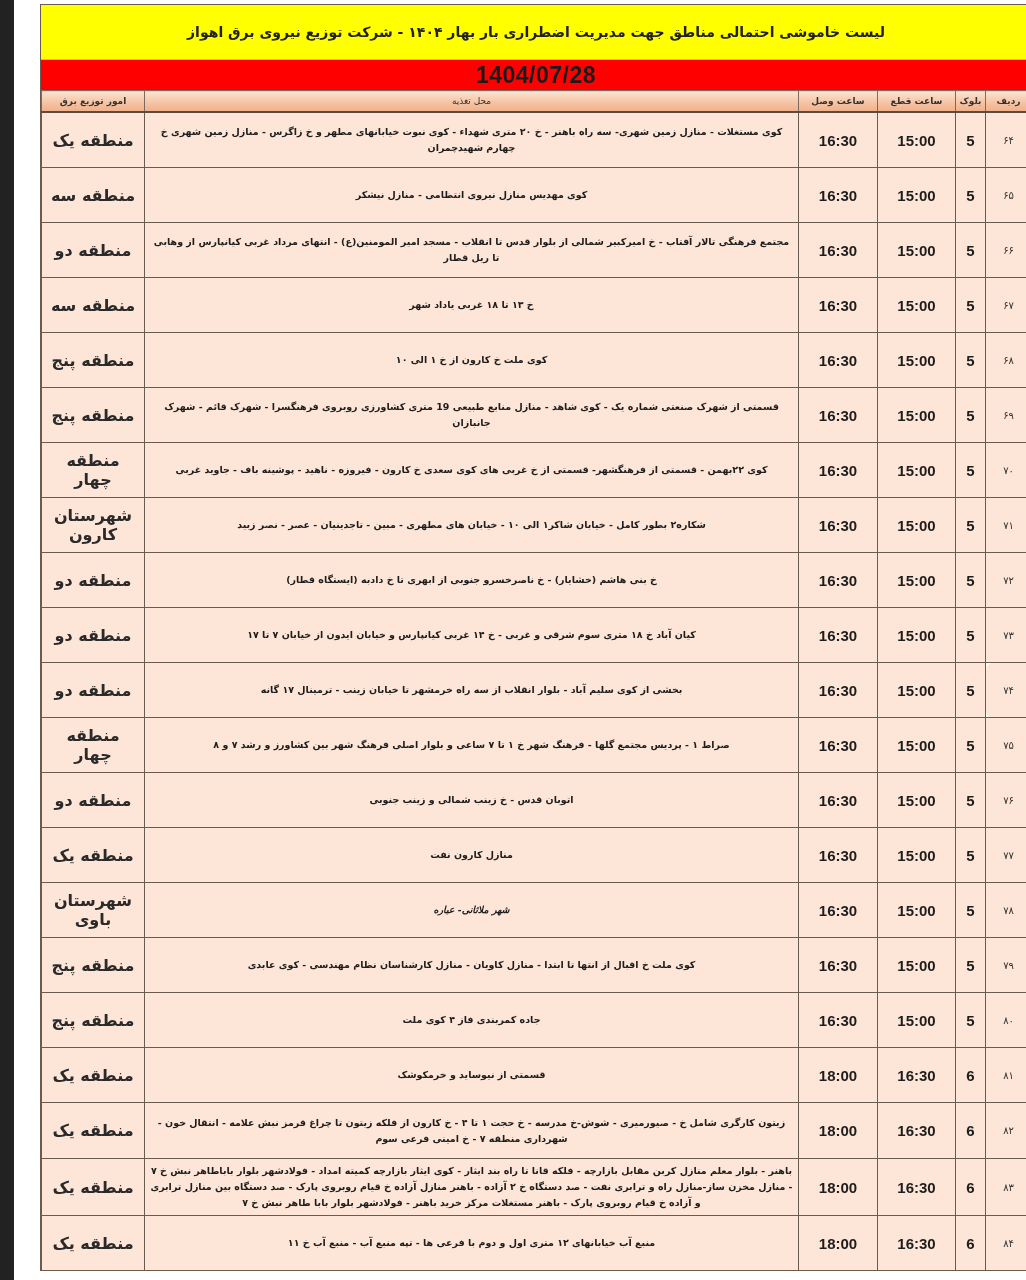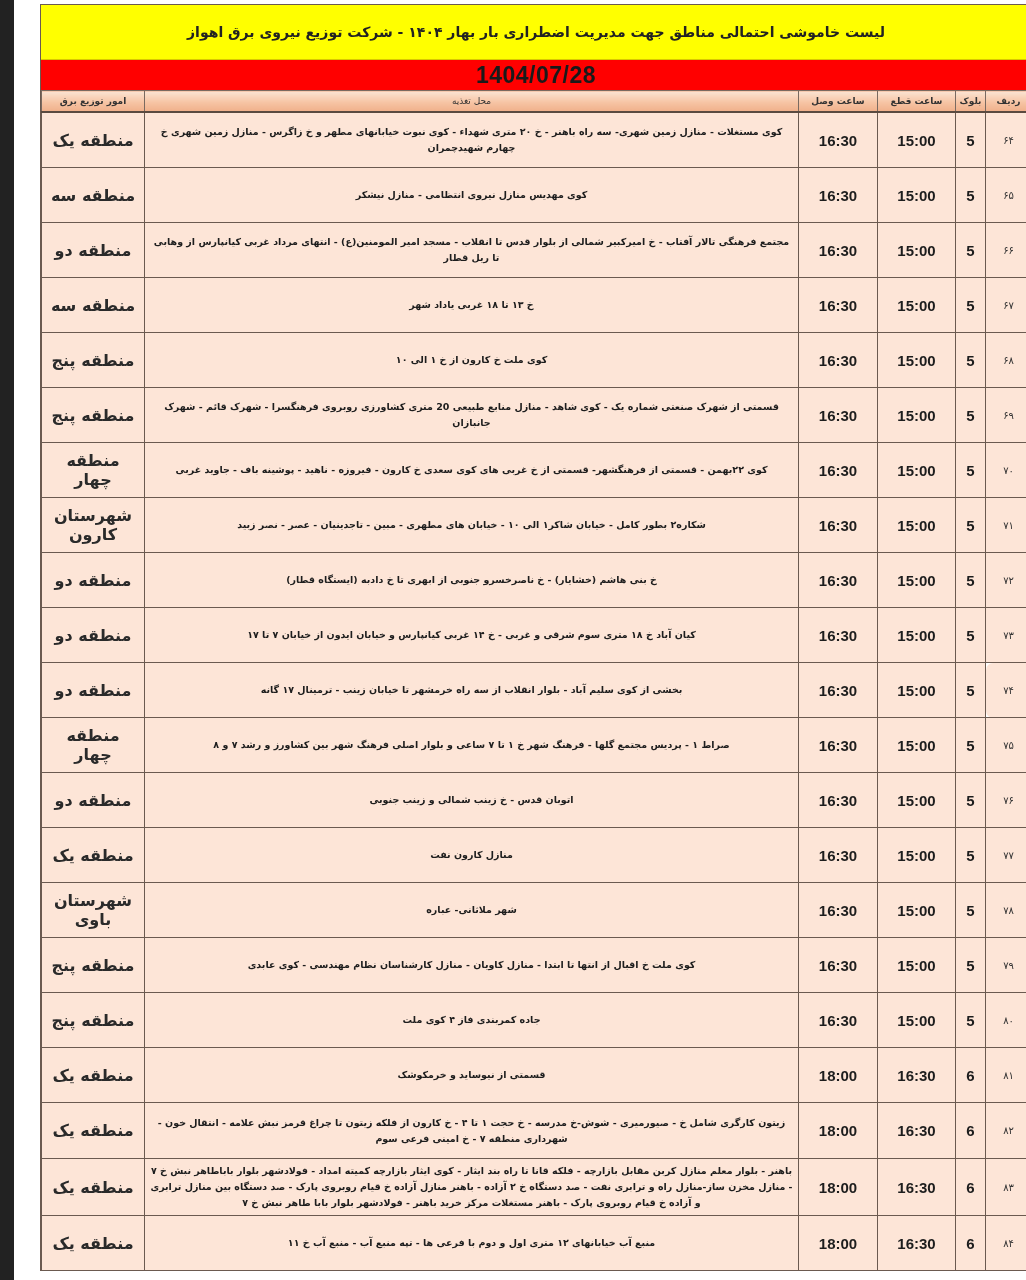--- a/index.html
+++ b/index.html
@@ -128,21 +128,21 @@
           <td class="time" style="height: 54px;">15:00</td>
           <td class="time" style="height: 54px;">16:30</td>
           <td class="loc" style="height: 54px;">کوی ملت خ کارون از خ ۱ الی ۱۰</td>
           <td class="region" style="height: 54px;">منطقه پنج</td>
         </tr>
         <tr>
           <td class="num-row" style="height: 54px;">۶۹</td>
           <td class="block" style="height: 54px;">5</td>
           <td class="time" style="height: 54px;">15:00</td>
           <td class="time" style="height: 54px;">16:30</td>
-          <td class="loc" style="height: 54px;">قسمتی از شهرک صنعتی شماره یک - کوی شاهد - منازل منابع طبیعی 20 متری کشاورزی روبروی فرهنگسرا - شهرک قائم - شهرک جانبازان</td>
+          <td class="loc" style="height: 54px;">قسمتی از شهرک صنعتی شماره یک - کوی شاهد - منازل منابع طبیعی 19 متری کشاورزی روبروی فرهنگسرا - شهرک قائم - شهرک جانبازان</td>
           <td class="region" style="height: 54px;">منطقه پنج</td>
         </tr>
         <tr>
           <td class="num-row" style="height: 54px;">۷۰</td>
           <td class="block" style="height: 54px;">5</td>
           <td class="time" style="height: 54px;">15:00</td>
           <td class="time" style="height: 54px;">16:30</td>
           <td class="loc" style="height: 54px;">کوی ۲۲بهمن - قسمتی از فرهنگشهر- قسمتی از خ غربی های کوی سعدی خ کارون - فیروزه - ناهید - پوشینه باف - جاوید غربی</td>
           <td class="region" style="height: 54px;">منطقه چهار</td>
         </tr>
@@ -200,21 +200,21 @@
           <td class="time" style="height: 54px;">15:00</td>
           <td class="time" style="height: 54px;">16:30</td>
           <td class="loc" style="height: 54px;">منازل کارون نفت</td>
           <td class="region" style="height: 54px;">منطقه یک</td>
         </tr>
         <tr>
           <td class="num-row" style="height: 54px;">۷۸</td>
           <td class="block" style="height: 54px;">5</td>
           <td class="time" style="height: 54px;">15:00</td>
           <td class="time" style="height: 54px;">16:30</td>
-          <td class="loc" style="height: 54px;">شهر ملاثانی- عباره</td>
+          <td class="loc" style="height: 54px; font-style: italic;">شهر ملاثانی- عباره</td>
           <td class="region" style="height: 54px;">شهرستان باوی</td>
         </tr>
         <tr>
           <td class="num-row" style="height: 54px;">۷۹</td>
           <td class="block" style="height: 54px;">5</td>
           <td class="time" style="height: 54px;">15:00</td>
           <td class="time" style="height: 54px;">16:30</td>
           <td class="loc" style="height: 54px;">کوی ملت خ اقبال از انتها تا ابتدا - منازل کاویان - منازل کارشناسان نظام مهندسی - کوی عابدی</td>
           <td class="region" style="height: 54px;">منطقه پنج</td>
         </tr>

